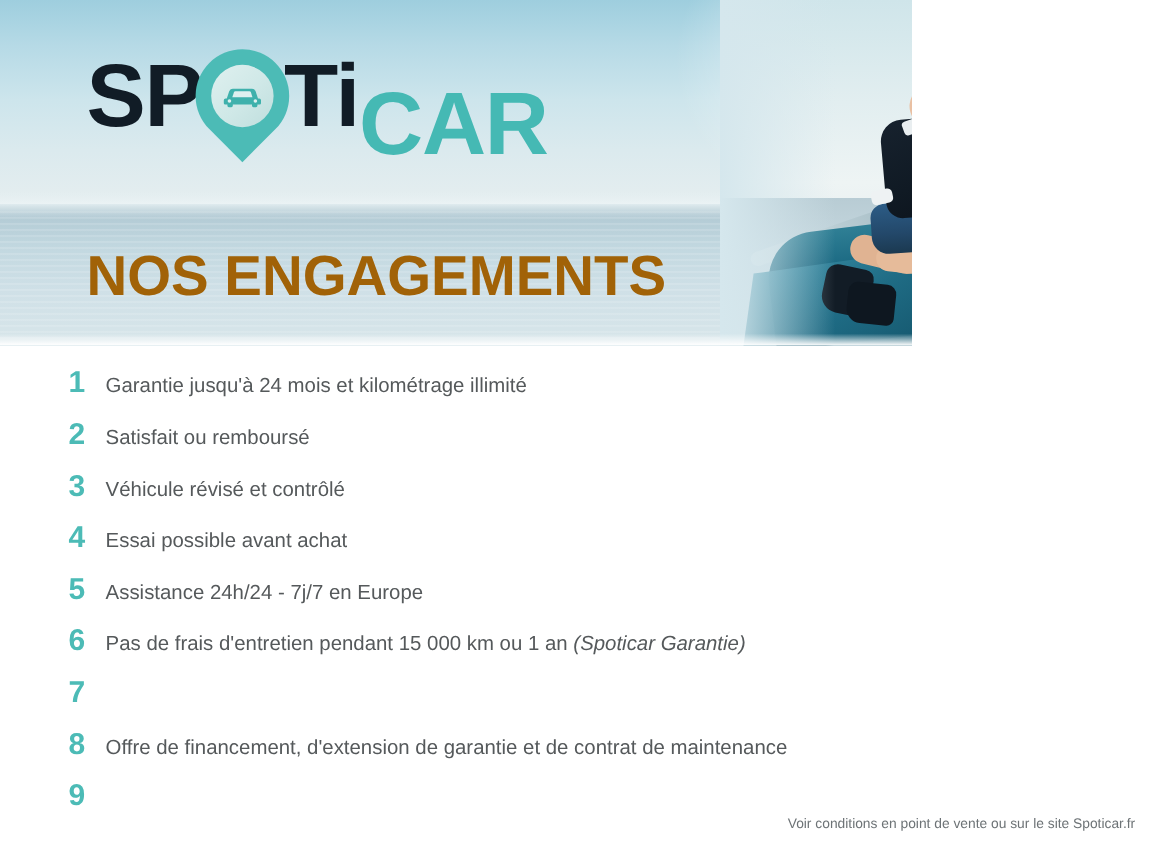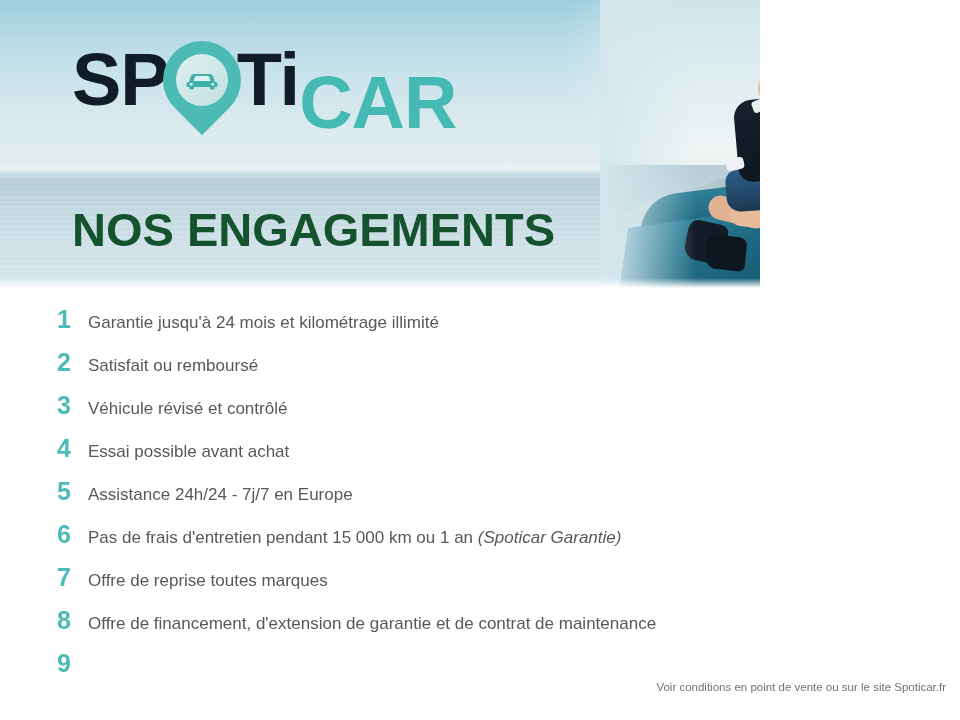--- a/index.html
+++ b/index.html
@@ -361,21 +361,21 @@
     align-items: center;
     justify-content: center;
   }
 
   
   .headline {
     position: absolute;
     left: 72px; top: 206px;
     font-size: 47px;
     font-weight: bold;
-    color: #14532d;
+    color: #a16207;
     letter-spacing: 0px;
     line-height: 1;
   }
 
   
   .list {
     position: absolute;
     left: 0; top: 305px;
     width: 960px;
   }
@@ -509,21 +509,20 @@
     <div class="row-text"><span>Assistance 24h/24 - 7j/7 en Europe</span></div>
   </div>
 
   <div class="list-row">
     <div class="row-num">6</div>
     <div class="row-text"><span>Pas de frais d'entretien pendant 15 000 km ou 1 an </span><em>(Spoticar Garantie)</em></div>
   </div>
 
   <div class="list-row">
     <div class="row-num">7</div>
-    <div class="row-text"><span>Offre de reprise toutes marques</span></div>
   </div>
 
   <div class="list-row">
     <div class="row-num">8</div>
     <div class="row-text"><span>Offre de financement, d'extension de garantie et de contrat de maintenance</span></div>
   </div>
 
   <div class="list-row">
     <div class="row-num">9</div>
   </div>

